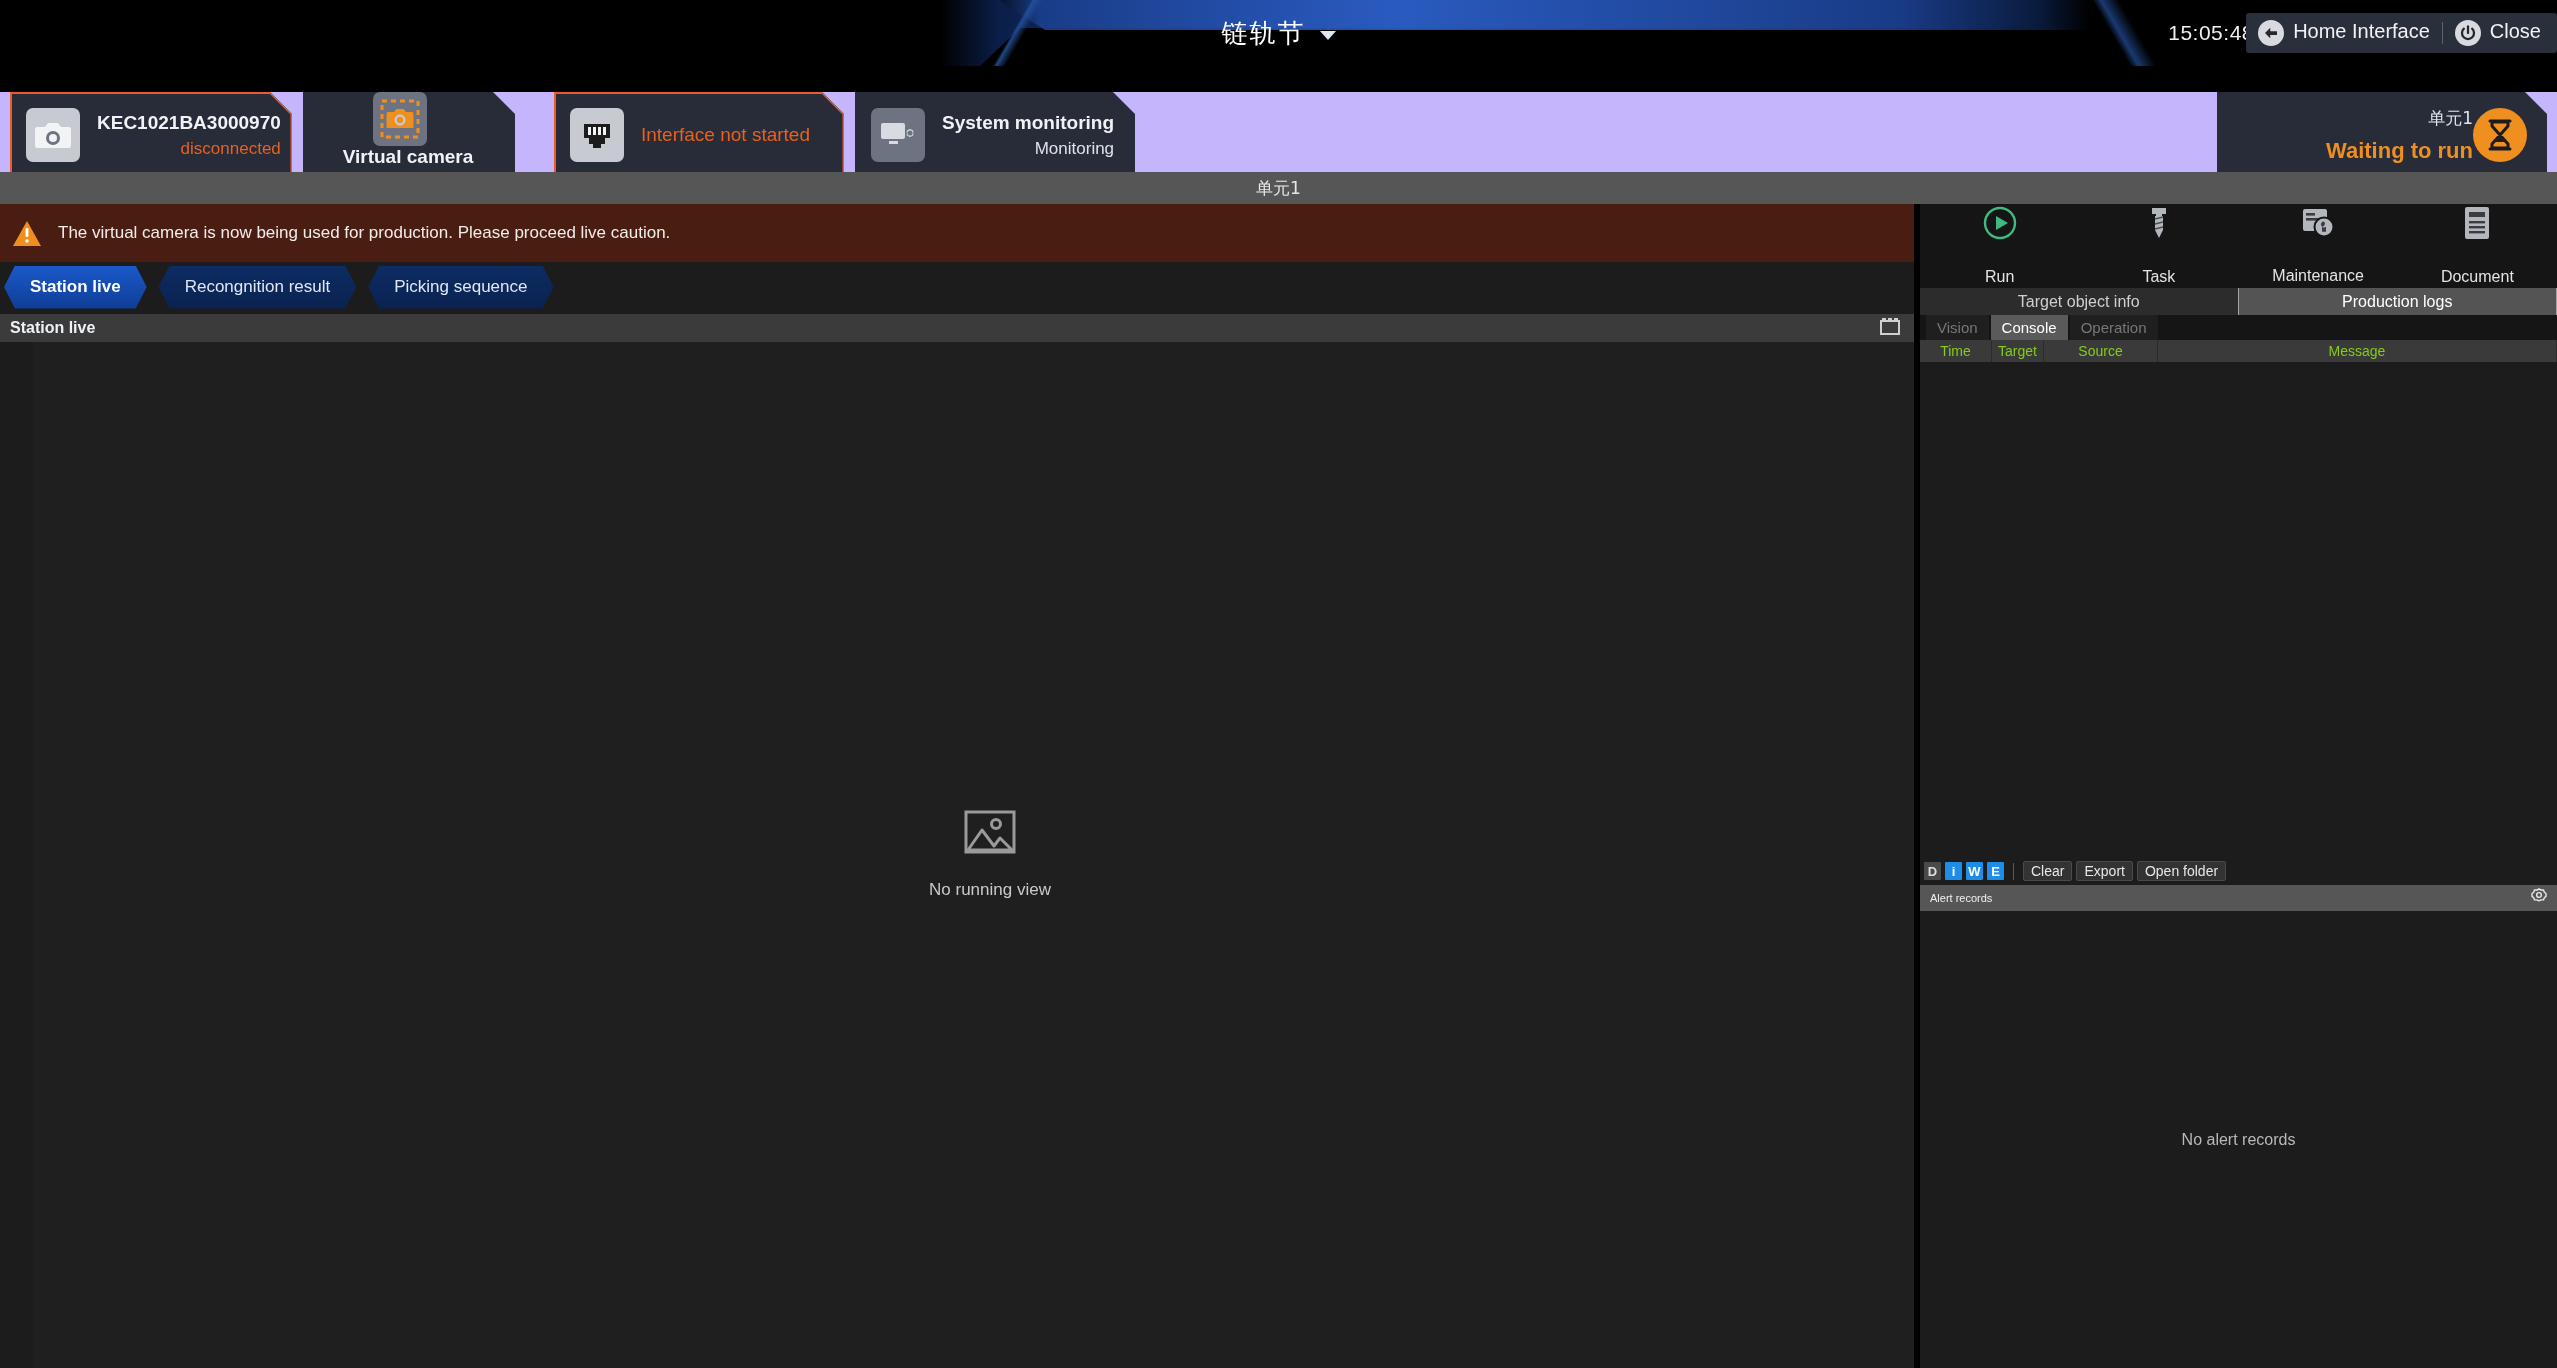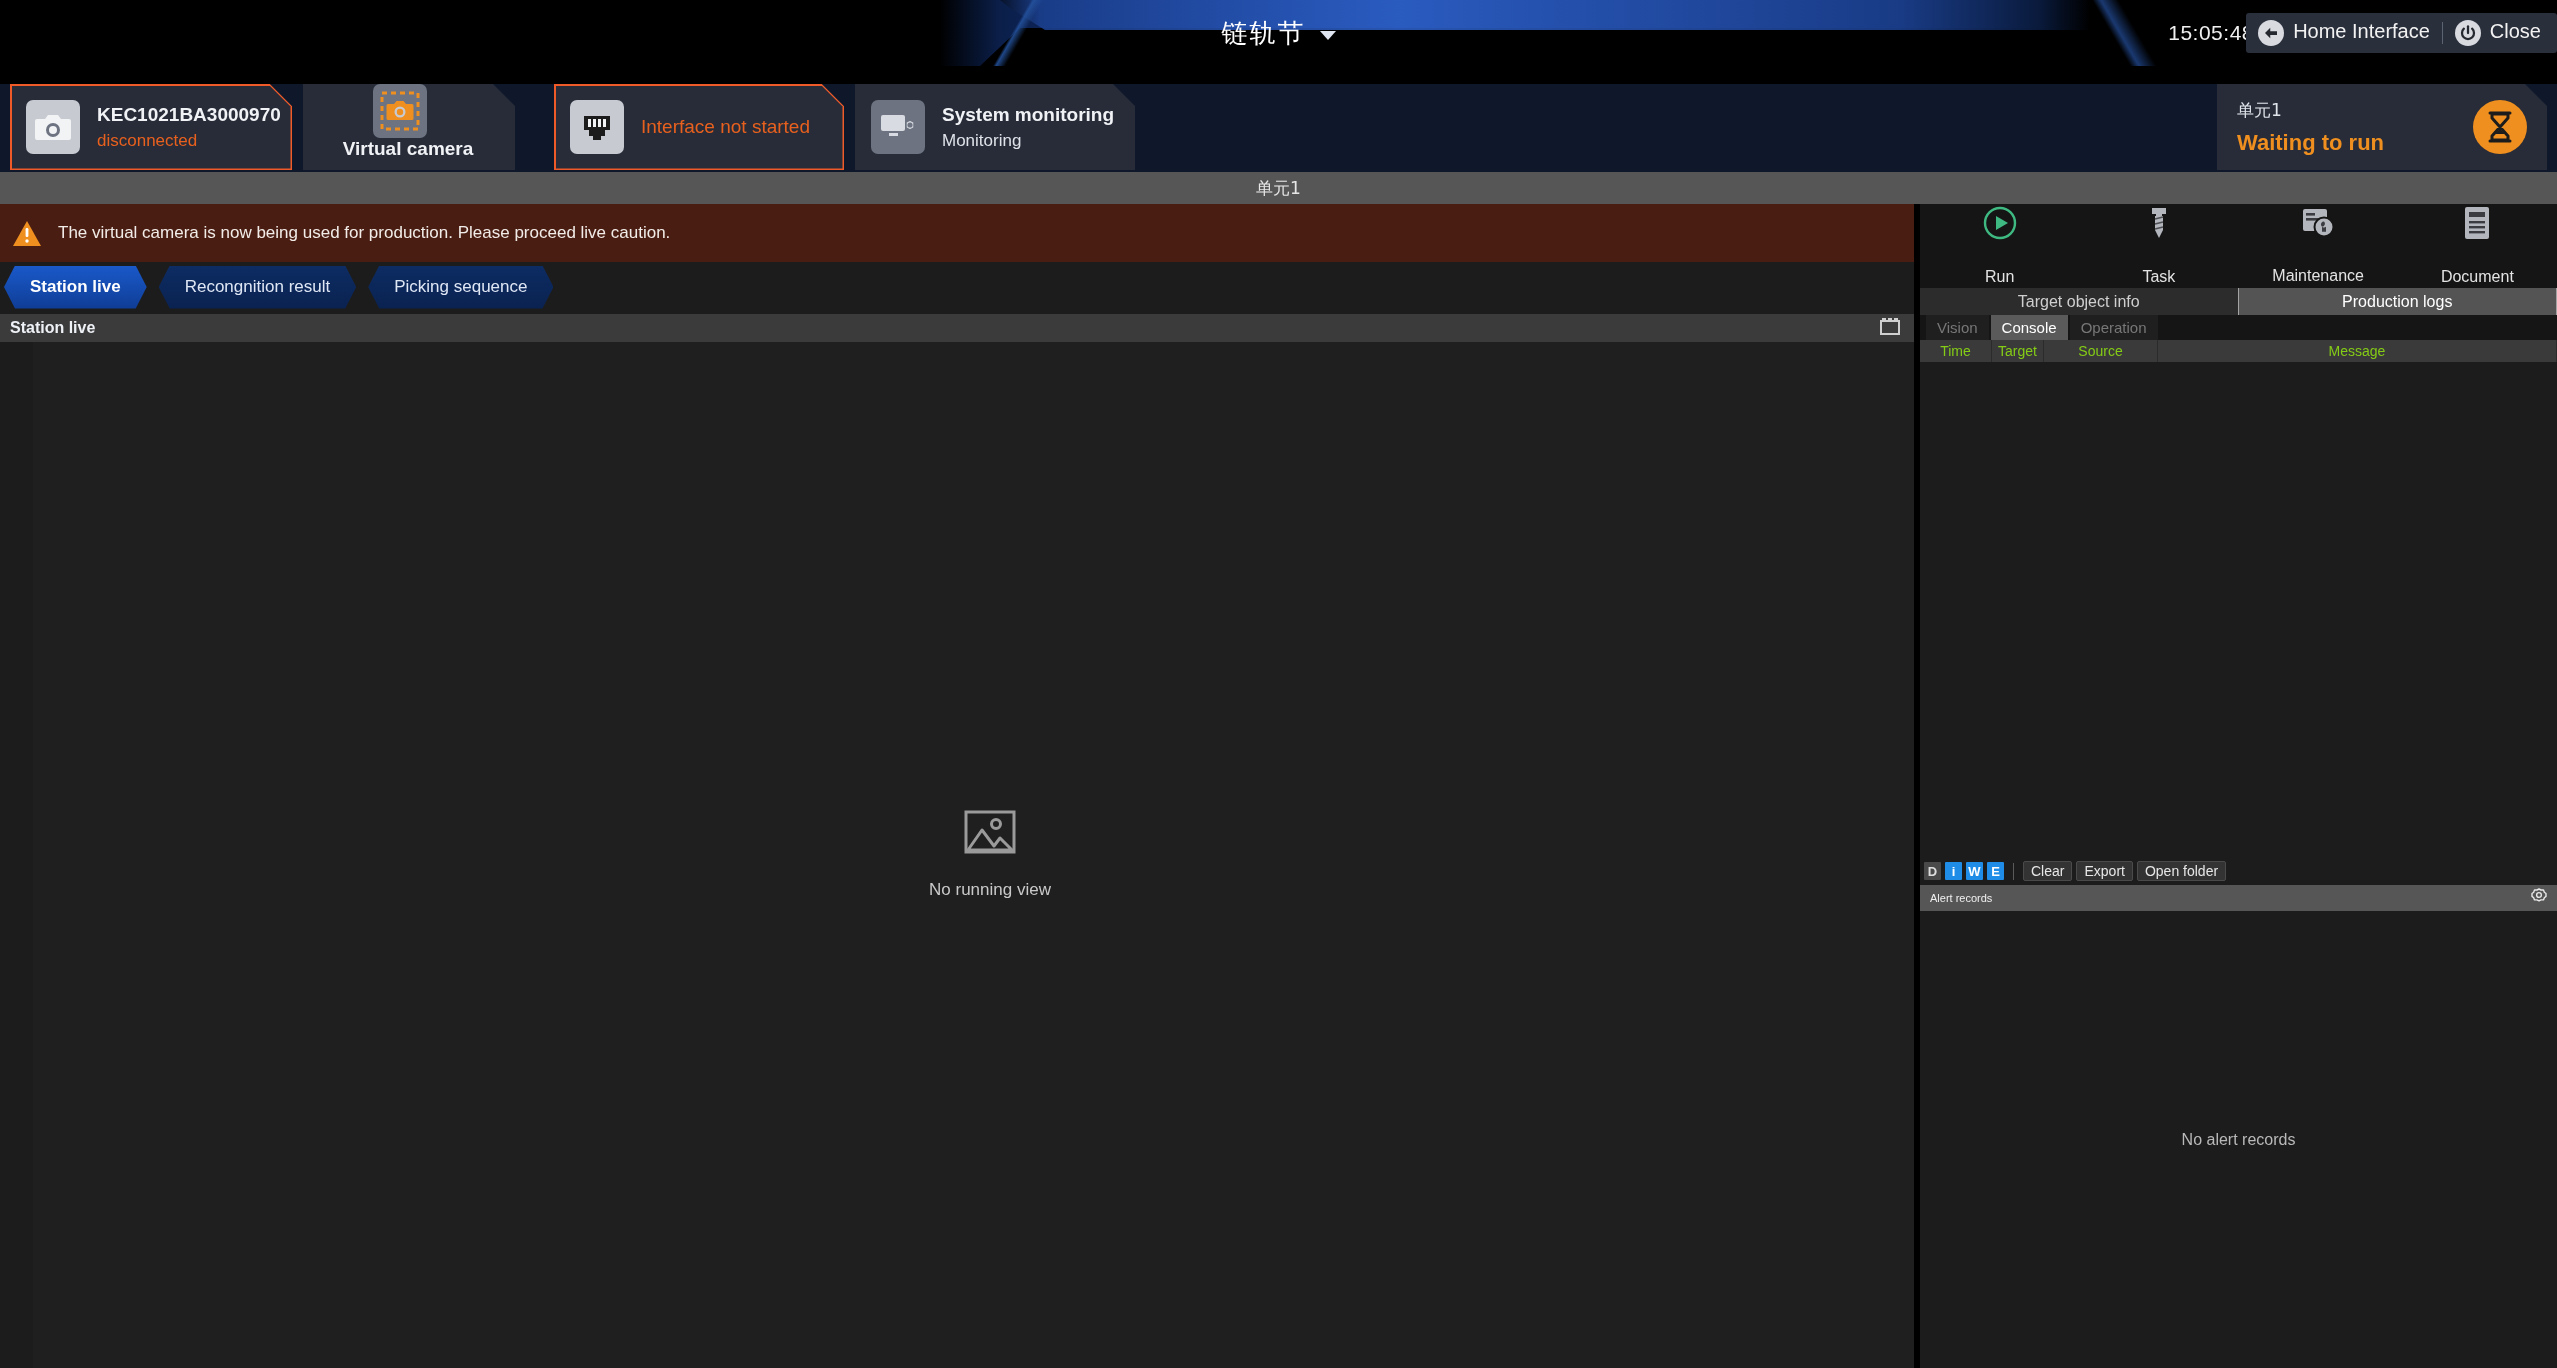--- a/index.html
+++ b/index.html
@@ -86,22 +86,23 @@
   .winbtn span.lbl { font-size: 20px; color: #f2f2f2; }
   .win-sep { width: 1px; height: 22px; background: #5b6272; }
   .ico-circle {
     width: 26px; height: 26px; border-radius: 50%;
     background: #d8dae0; display: flex; align-items: center; justify-content: center;
   }
   .ico-circle svg { display: block; }
 
   
   .cardrow {
-    position: absolute; left: 0; top: 84px; width: 2557px; height: 96px;
-    background: #0f172a;
+    position: absolute; left: 0; top: 92px; width: 2557px; height: 96px;
+    background: #c4b5fd;
+    text-align: right;
   }
   .card {
     position: absolute; top: 0; height: 86px;
     background: #272c38;
     display: flex; align-items: center;
     padding: 0 18px 0 16px;
     clip-path: polygon(0 0, calc(100% - 22px) 0, 100% 22px, 100% 100%, 0 100%);
     cursor: pointer;
   }
   .card.alert::before {

